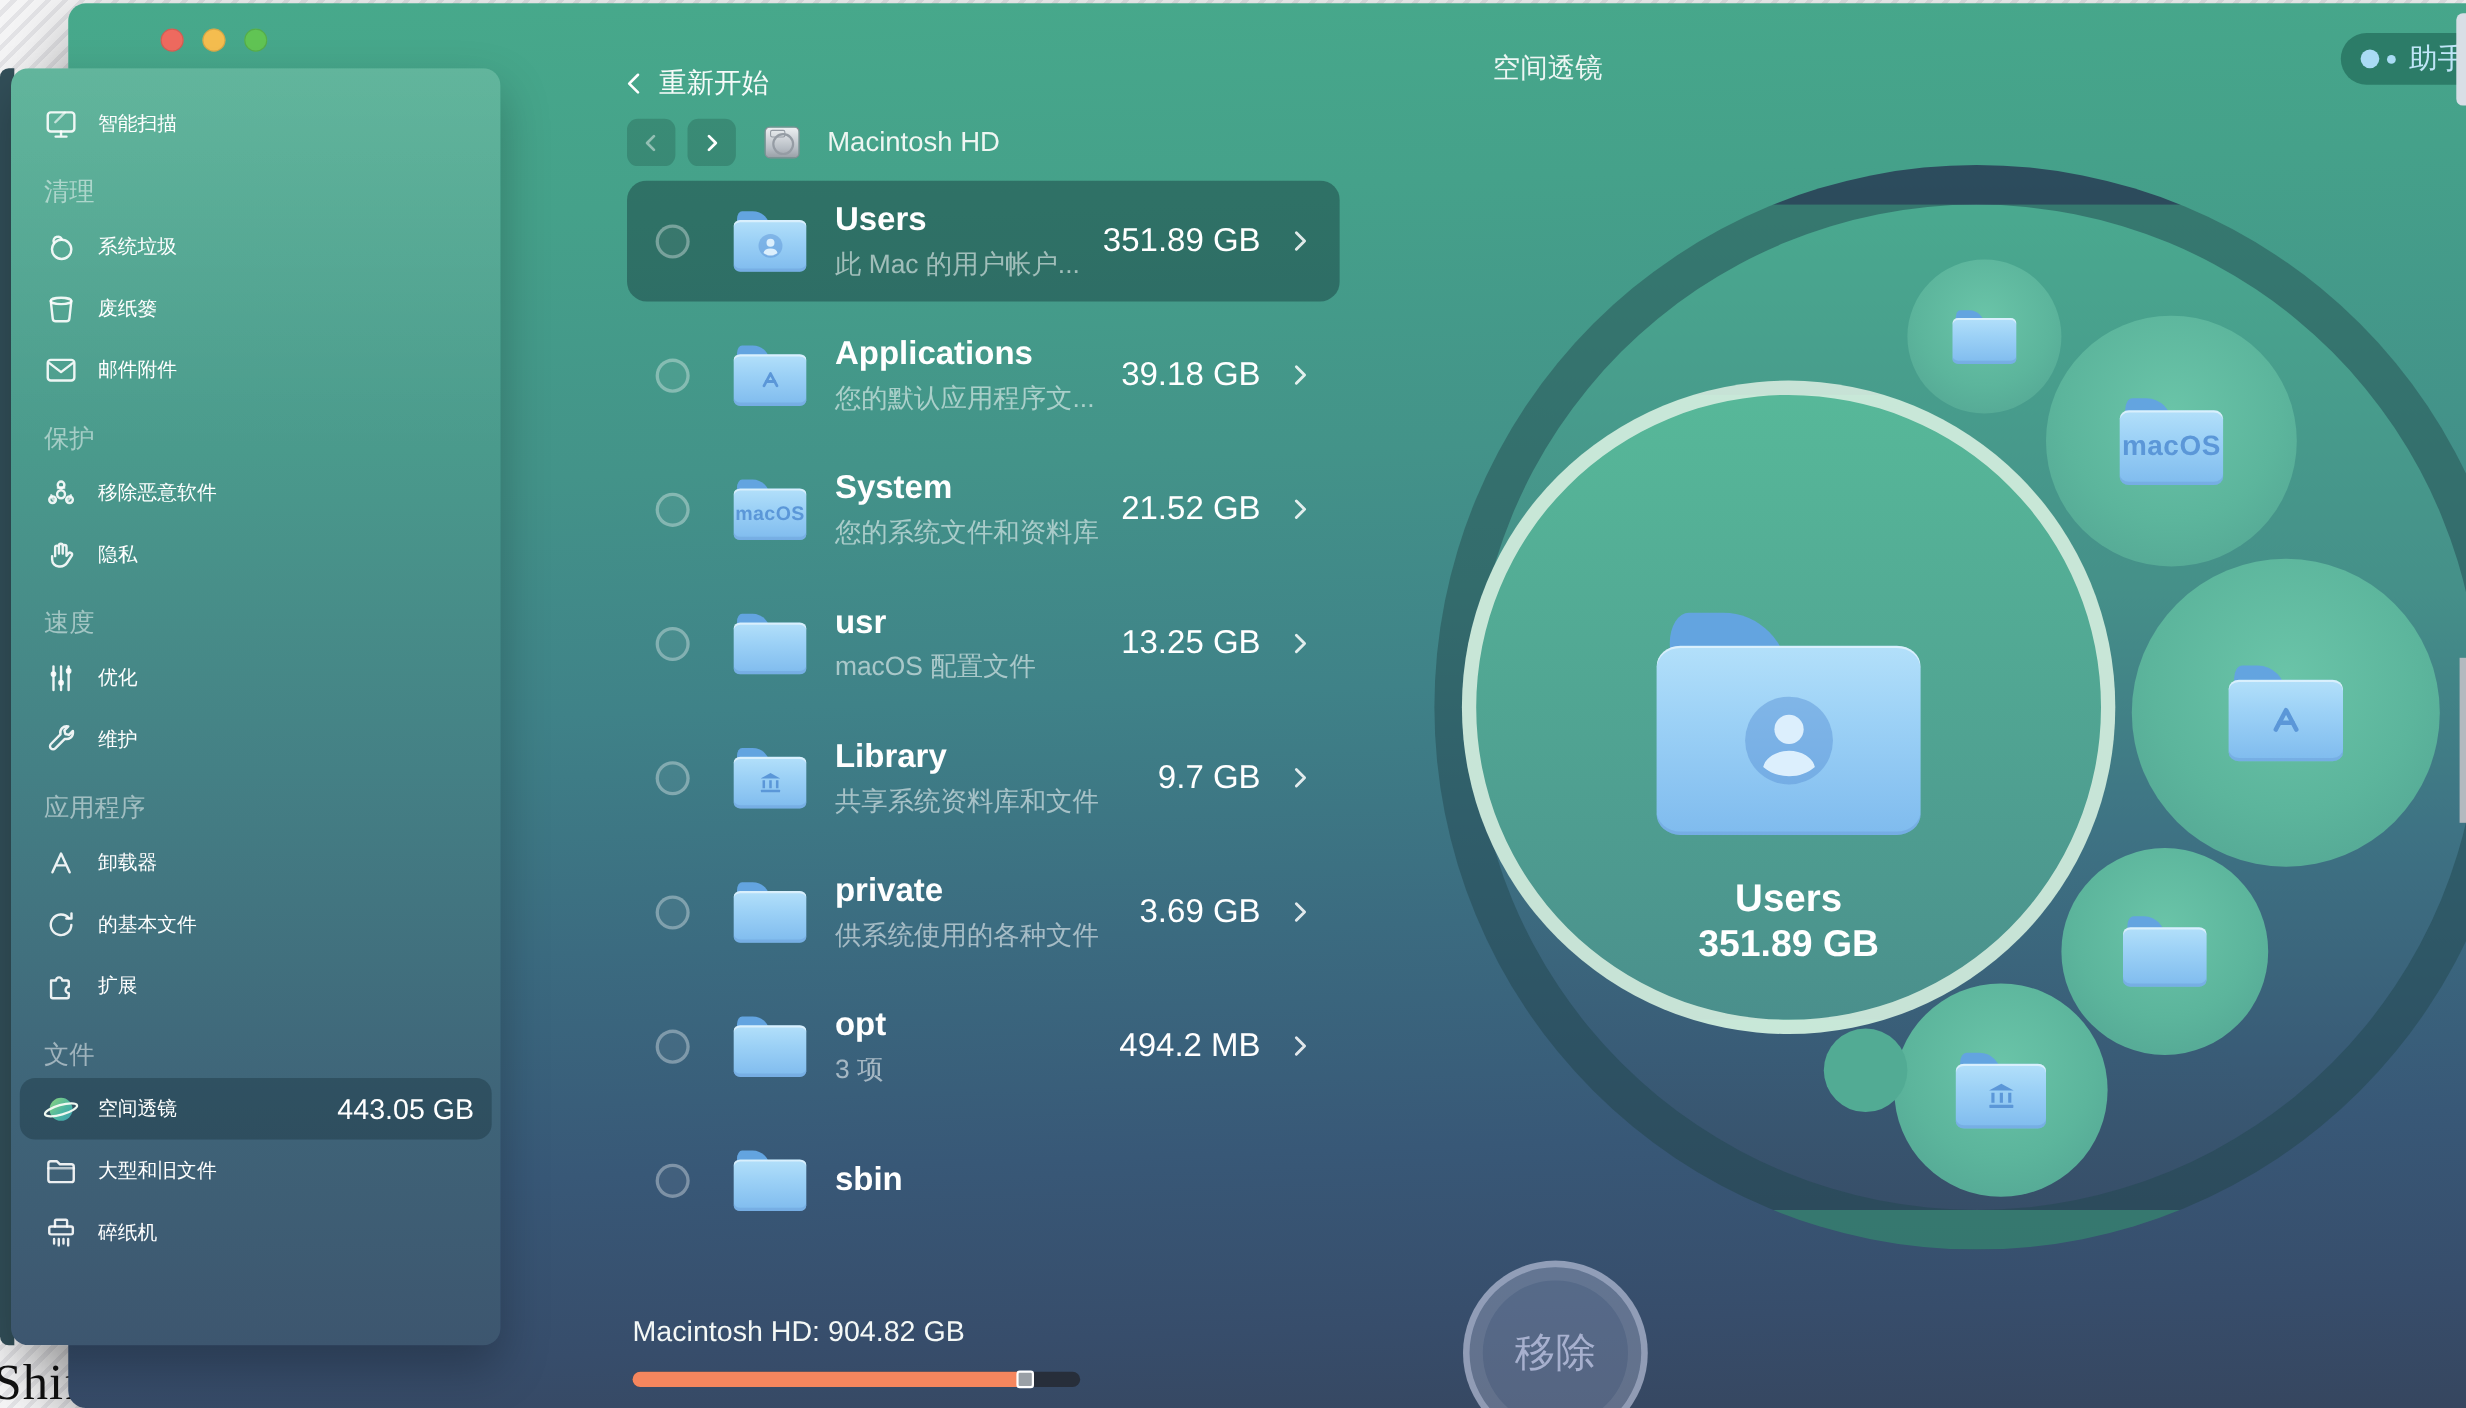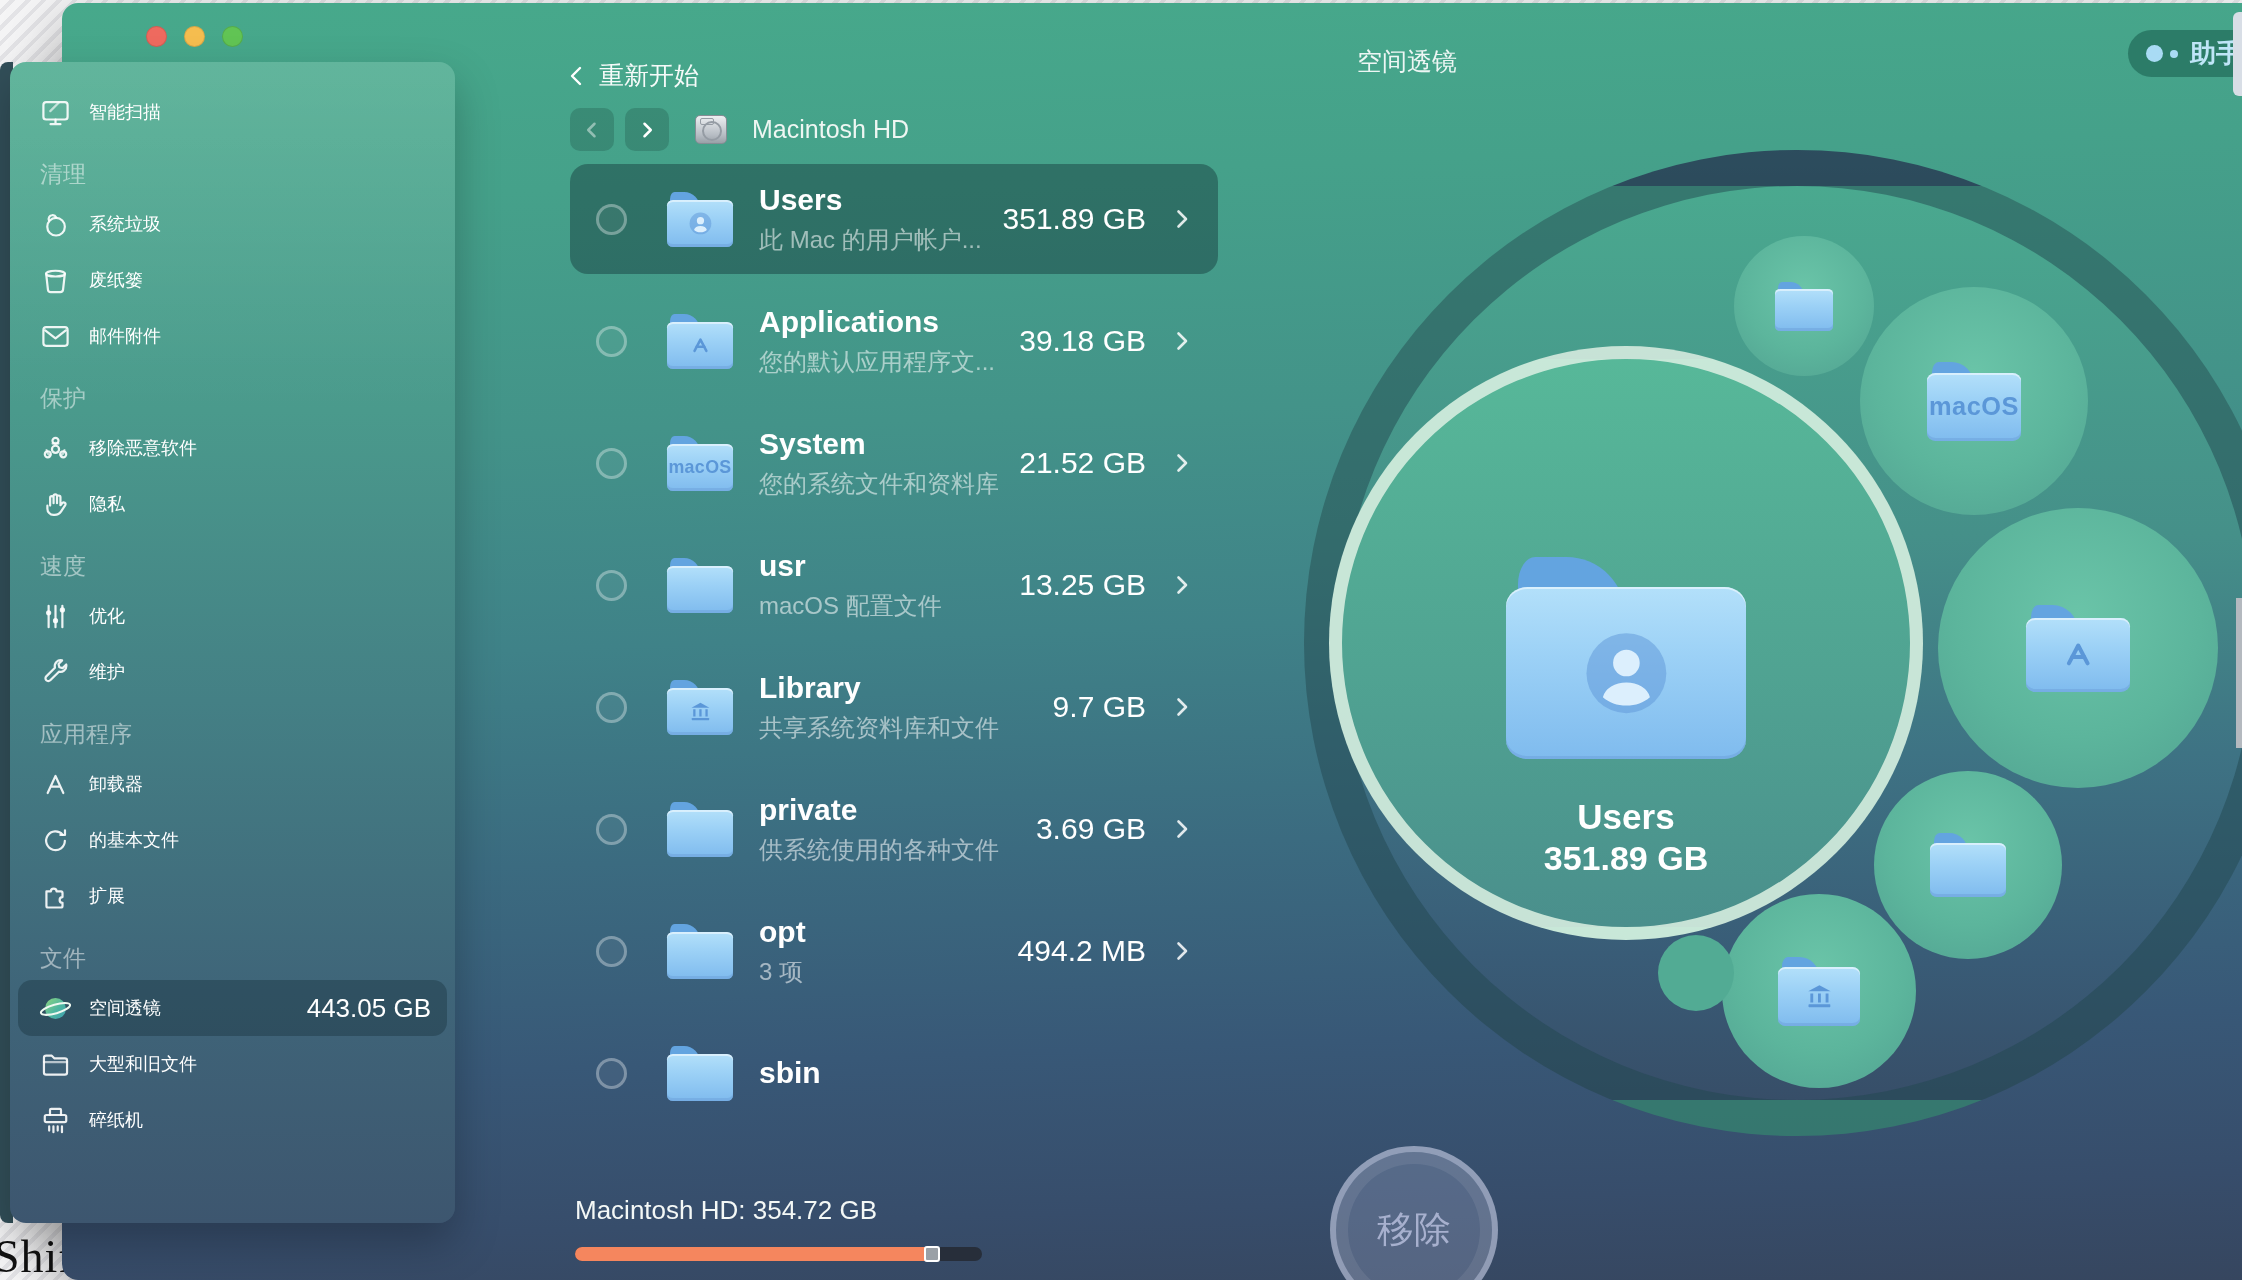--- a/index.html
+++ b/index.html
@@ -32,21 +32,21 @@
   
   .restart{position:absolute;left:503px;top:56px;display:flex;align-items:center;gap:10px;z-index:20;cursor:default}
   .restart svg{width:24px;height:24px;stroke:#fff;fill:none;stroke-width:2.4;stroke-linecap:round;stroke-linejoin:round}
   .restart span{font-size:25px;color:rgba(255,255,255,.95)}
   .page-title{position:absolute;left:1245px;top:42px;width:200px;text-align:center;font-size:25px;
     color:rgba(255,255,255,.9);z-index:20}
   .assistant{position:absolute;left:2066px;top:27px;width:148px;height:47px;border-radius:24px;
     background:#2c7c68;display:flex;align-items:center;padding-left:18px;box-sizing:border-box;z-index:20}
   .assistant .dot-big{width:17px;height:17px;border-radius:50%;background:#a9dbf4}
   .assistant .dot-small{width:8px;height:8px;border-radius:50%;background:#a9dbf4;margin-left:7px}
-  .assistant .alabel{font-size:26px;font-weight:700;color:#bfe5f7;margin-left:12px}
+  .assistant .alabel{font-size:26px;font-weight:400;color:#bfe5f7;margin-left:12px}
 
   
   .crumbs{position:absolute;left:508px;top:105px;display:flex;align-items:center;z-index:20}
   .navbtn{width:44px;height:43px;border-radius:10px;background:rgba(8,40,35,.20);display:flex;
     align-items:center;justify-content:center}
   .navbtn + .navbtn{margin-left:11px}
   .navbtn svg{width:20px;height:20px;fill:none;stroke-width:3;stroke-linecap:round;stroke-linejoin:round}
   .navbtn.back svg{stroke:rgba(255,255,255,.45)}
   .navbtn.fwd svg{stroke:#fff}
   .hd-icon{width:32px;height:29px;margin-left:26px;border-radius:5px;position:relative;
@@ -318,21 +318,21 @@
             <span class="ftab"></span>
             <span class="fbody"></span>
           </div>
         </div>
         <div class="rtext">
           <div class="rname">sbin</div>
         </div>
       </div>
     </div>
 
-  <div class="disk-label">Macintosh HD: 354.72 GB</div>
+  <div class="disk-label">Macintosh HD: 904.82 GB</div>
   <div class="bar">
     <div class="fill" id="barFill" style="width: 87.7%;"></div>
     <div class="handle" id="barHandle" style="left: calc(87.7% - 8px);"></div>
   </div>
 
   <div class="big-circle"></div>
   <div id="bubbles">
       <div class="bubble" style="left: 1672px; top: 233px; width: 140px; height: 140px;">
         <div class="folder" data-glyph="plain" style="width: 58px; height: 49px; font-size: 58px;">
           <span class="ftab"></span>

